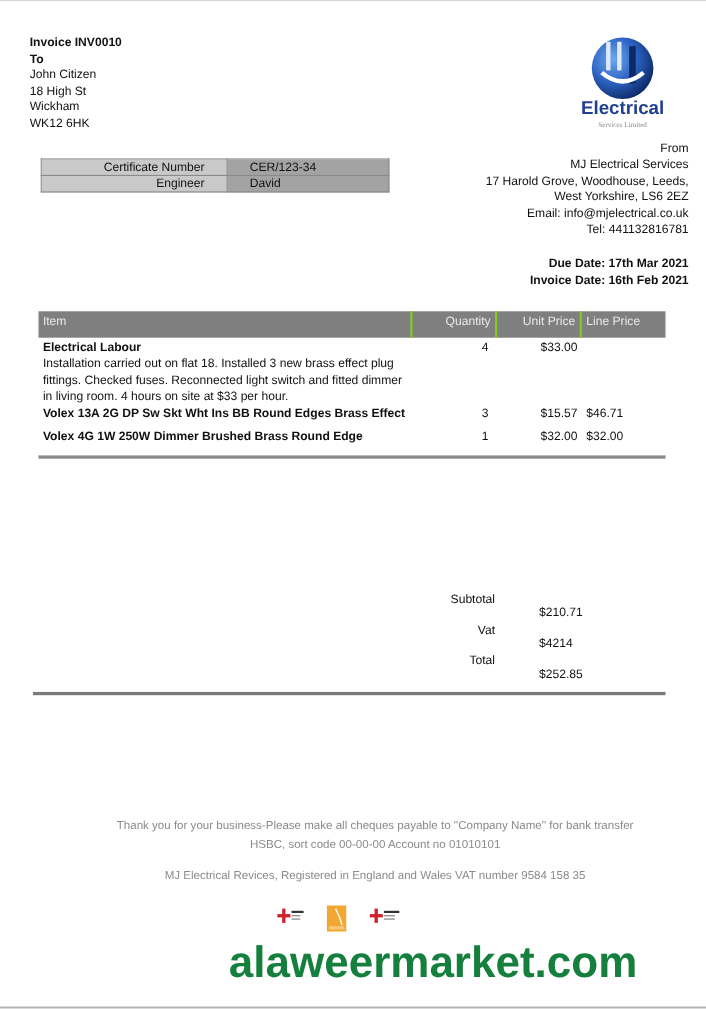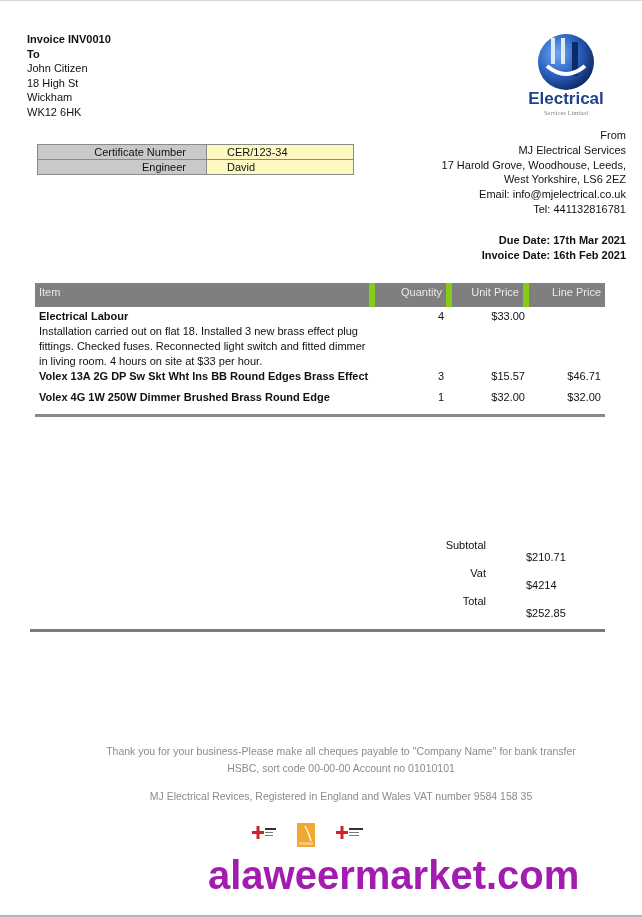--- a/index.html
+++ b/index.html
@@ -10,56 +10,56 @@
   }
   .top-rule { position: absolute; left: 0; top: 0; width: 642px; height: 1px; background: #d8d8d8; }
   .bottom-rule { position: absolute; left: 0; top: 915px; width: 642px; height: 2px; background: #b5b5b5; }
 
   .bill-to { position: absolute; left: 27px; top: 32px; line-height: 14.6px; font-size: 11px; }
   .bill-to .b { font-weight: bold; }
 
   .cert-table { position: absolute; left: 37px; top: 144px; border-collapse: collapse; font-size: 11px; }
   .cert-table td { border: 1px solid #8a8a8a; height: 14px; padding: 0 20px; line-height: 14px; }
   .cert-table td.lbl { background: #c9c9c9; text-align: right; width: 128px; }
-  .cert-table td.val { background: #fef9c3; width: 106px; }
+  .cert-table td.val { background: #a3a3a3; width: 106px; }
 
   .logo { position: absolute; left: 525px; top: 32px; width: 82px; height: 86px; }
 
   .from { position: absolute; right: 16px; top: 128px; text-align: right; line-height: 14.8px; font-size: 11px; }
   .dates { position: absolute; right: 16px; top: 233px; text-align: right; line-height: 14.8px; font-size: 11px; font-weight: bold; }
 
   .items { position: absolute; left: 35px; top: 283px; width: 570px; }
   .items-head { display: flex; height: 24px; background: #7f7f7f; color: #e9e9e9; font-size: 11px; }
-  .items-head div { line-height: 18px; padding: 0 4px; border-right: 6px solid #84cc16; box-sizing: border-box; }
+  .items-head div { line-height: 18px; padding: 0 4px; border-right: 2px solid #84cc16; box-sizing: border-box; }
   .items-head div:last-child { border-right: none; }
   .c-item { width: 340px; text-align: left; }
   .c-qty { width: 77px; text-align: right; }
   .c-unit { width: 77px; text-align: right; }
-  .c-line { width: 76px; text-align: right; }
+  .c-line { width: 76px; text-align: left; }
   .row { display: flex; font-size: 11px; }
   .row > div { padding: 0 4px; box-sizing: border-box; line-height: 15px; }
   .row .c-item .title { font-weight: bold; }
   .row .c-item .desc { font-weight: normal; }
   .row .c-qty { padding-right: 8px; }
   .items-bottom { height: 3px; background: #8a8a8a; margin-top: 9px; }
 
-  .totals { position: absolute; left: 436px; top: 537px; font-size: 11px; line-height: 16px; }
+  .totals { position: absolute; left: 400px; top: 537px; font-size: 11px; line-height: 16px; }
   .totals .r { display: flex; }
   .totals .k { width: 50px; text-align: right; }
   .totals .v { width: 80px; padding-left: 40px; line-height: 16px; margin-top: 12px; }
 
   .sep-rule { position: absolute; left: 30px; top: 629px; width: 575px; height: 3px; background: #7a7a7a; }
 
   .footer { position: absolute; left: 60px; top: 743px; width: 562px; text-align: center; color: #8b8b8b; font-size: 10.5px; line-height: 17px; }
   .footer .gap { height: 11px; }
 
   .badges { position: absolute; left: 250px; top: 823px; width: 120px; height: 22px; }
   .badge { position: absolute; top: 0; }
 
-  .watermark { position: absolute; left: 208px; top: 853px; font-size: 40px; font-weight: bold; color: #a21caf; font-family: "Liberation Sans", sans-serif; letter-spacing: 0px; }
+  .watermark { position: absolute; left: 208px; top: 853px; font-size: 40px; font-weight: bold; color: #15803d; font-family: "Liberation Sans", sans-serif; letter-spacing: 0px; }
 </style>
 </head>
 <body>
 
 <div class="top-rule"></div>
 
 <div class="bill-to">
   <div class="b">Invoice INV0010</div>
   <div class="b">To</div>
   <div>John Citizen</div>

